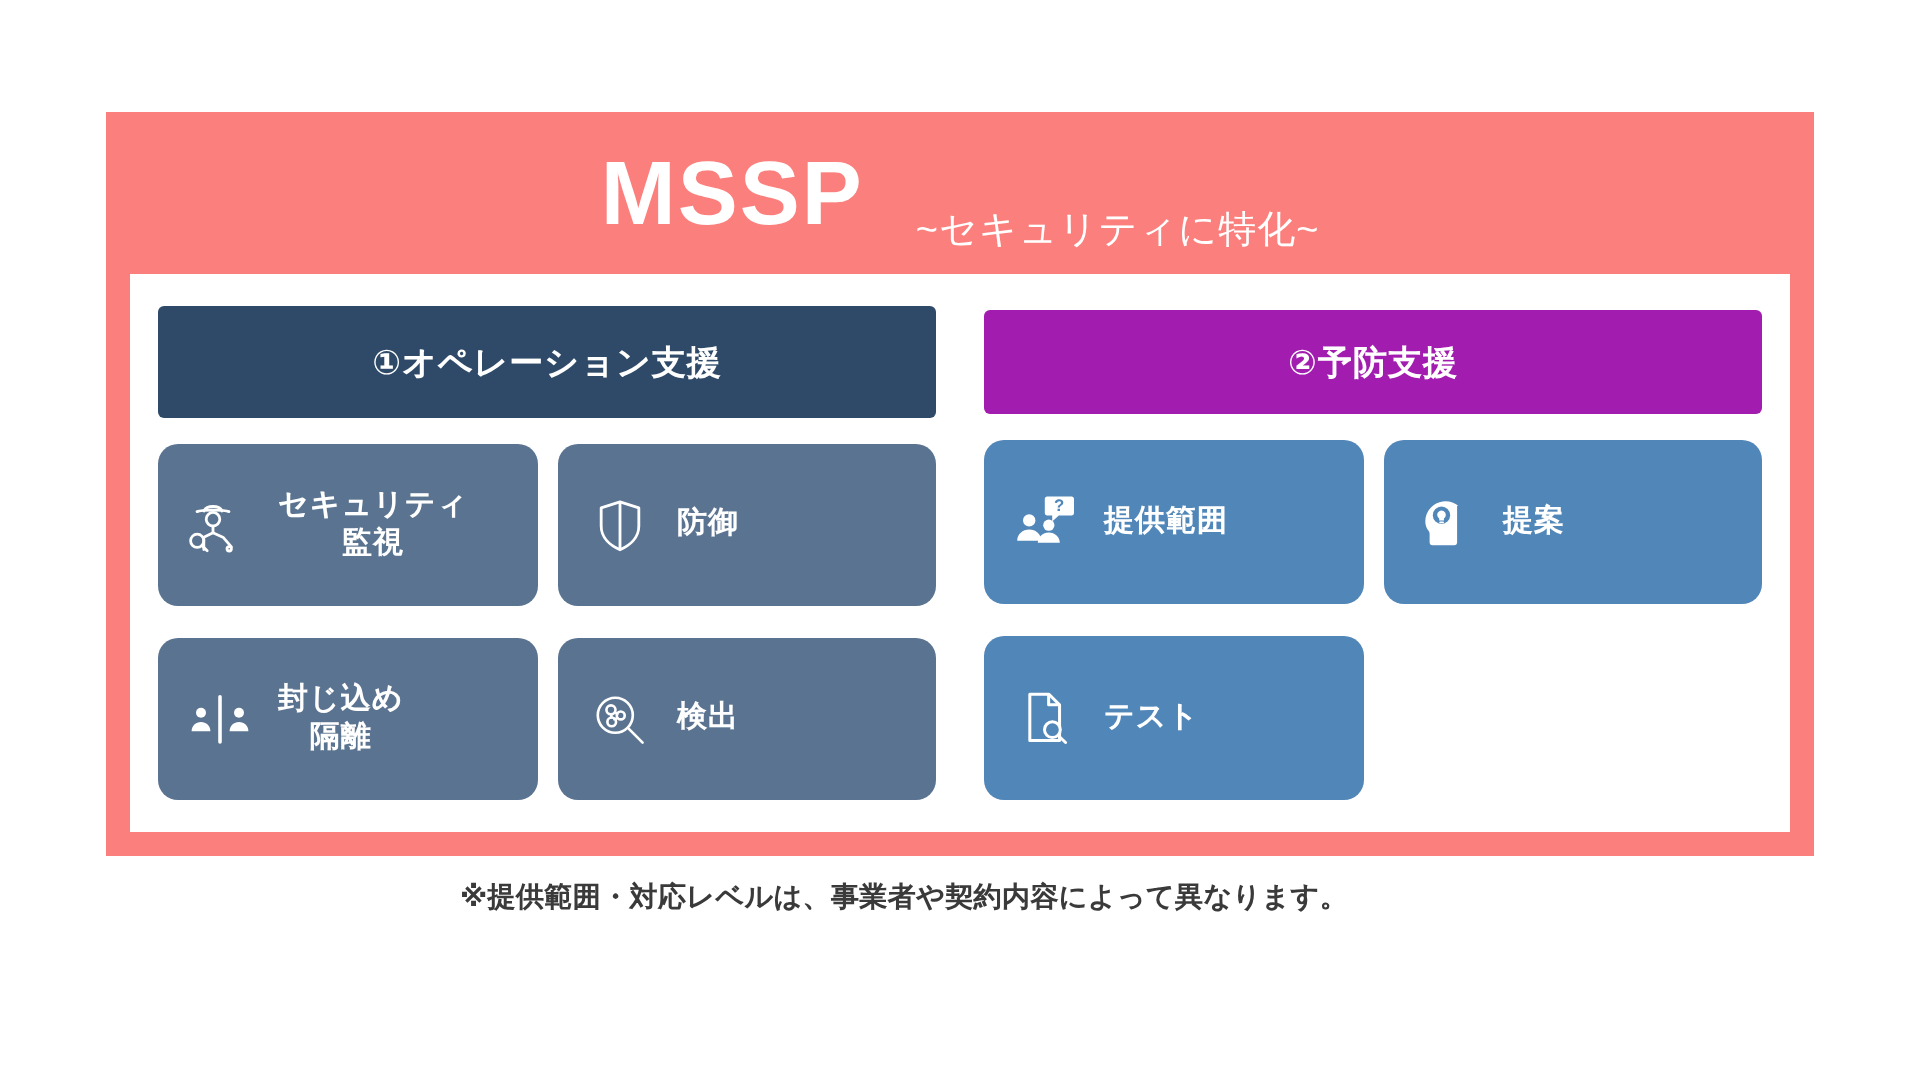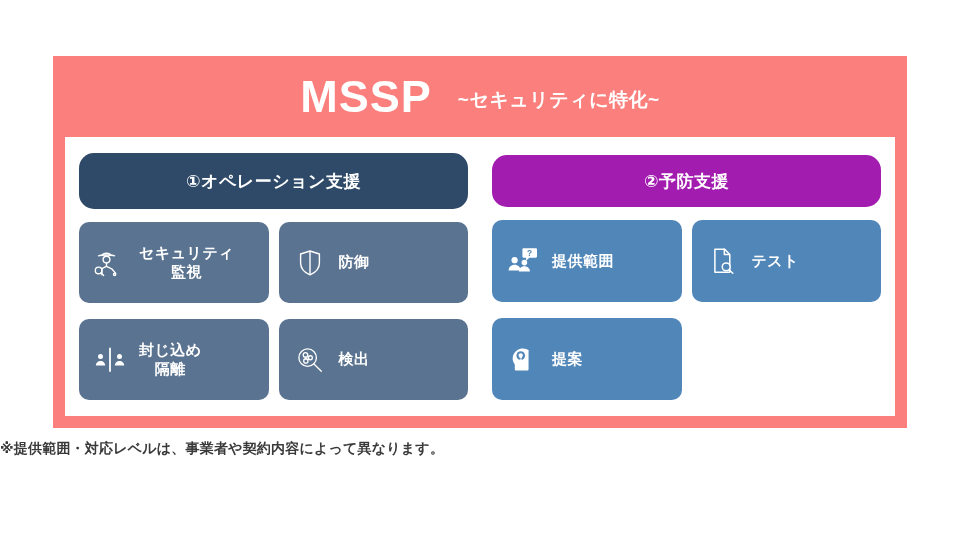--- a/index.html
+++ b/index.html
@@ -28,23 +28,23 @@
   .title-main{
     color:#ffffff;
     font-size:45px;
     font-weight:700;
     letter-spacing:1px;
     line-height:1;
   }
   .title-sub{
     color:#ffffff;
     font-size:19px;
-    font-weight:700;
+    font-weight:400;
     margin-left:26px;
-    position:relative;top:3px;
+    position:relative;top:18px;
     letter-spacing:0.5px;
   }
 
   
   .panel{
     position:absolute;left:12px;top:81px;
     width:830px;height:279px;
     background:#ffffff;
   }
 
@@ -52,21 +52,21 @@
     position:absolute;left:0;top:0;
     width:830px;height:279px;
     display:flex;
     padding:16px 14px;
     box-sizing:border-box;
     gap:24px;
   }
   .column{flex:1;display:flex;flex-direction:column;}
 
   .col-header{
-    border-radius:15px;
+    border-radius:3px;
     height:56px;
     display:flex;align-items:center;justify-content:center;
     color:#ffffff;
     font-size:17px;
     font-weight:700;
     letter-spacing:0.5px;
   }
   .col-header.op{background:#2e4a68;}
   .col-header.pv{background:#a21caf;margin-top:2px;height:52px;}
 
@@ -103,21 +103,21 @@
     line-height:1.25;
     letter-spacing:0.5px;
     text-align:right;
   }
   .card-label.two-line{text-align:center;}
 
   
   .footnote{
     position:absolute;
     left:0;top:440px;width:960px;
-    text-align:left;
+    text-align:center;
     padding-right:56px;
     box-sizing:border-box;
     color:#3a3a3a;
     font-size:14px;
     font-weight:700;
     letter-spacing:0.2px;
   }
 </style>
 </head>
 <body>
@@ -217,42 +217,42 @@
                   <path d="M17.6 4.2h12.2c0.7 0 1.2 0.5 1.2 1.2v7.1c0 0.7-0.5 1.2-1.2 1.2h-6.4l-3.3 3v-3h-2.5c-0.7 0-1.2-0.5-1.2-1.2V5.4c0-0.7 0.5-1.2 1.2-1.2z"></path>
                   <text x="23.6" y="11.6" font-size="8.4" font-weight="700" fill="#5186b8" text-anchor="middle" font-family="Liberation Sans, sans-serif">?</text>
                 </svg>
               </span>
               <span class="card-label">提供範囲</span>
             </div>
 
 
             <div class="card blue">
               <span class="card-icon">
+                <svg viewBox="0 0 34 34" width="32" height="32" fill="#ffffff" stroke="none">
+                  <path d="M23.6 8.4c-3.4-3.1-9.1-3.3-12.9-0.6C7.6 10 6 13.3 6 16.6c0 2 0.6 3.6 1.7 5.1 0.5 0.7 0.6 1 0.6 1.8v4.4c0 0.8 0.6 1.4 1.4 1.4h11.8c0.8 0 1.4-0.6 1.4-1.4V8.4z"></path>
+                  <circle cx="14.6" cy="13.4" r="4.6" fill="#5186b8"></circle>
+                  <path d="M12.3 13.2a2.3 2.3 0 1 1 3.6 1.9v1.1h-2.5v-1.1a2.3 2.3 0 0 1-1.1-1.9z" fill="#ffffff"></path>
+                  <rect x="13.4" y="16.8" width="2.5" height="0.9" rx="0.4" fill="#ffffff"></rect>
+                </svg>
+              </span>
+              <span class="card-label">提案</span>
+            </div>
+
+            <div class="card blue">
+              <span class="card-icon">
                 <svg viewBox="0 0 34 34" width="32" height="32" fill="none" stroke="#ffffff" stroke-width="1.6" stroke-linecap="round" stroke-linejoin="round">
                   <path d="M8.4 4.4h10.2l5.6 5.6V29H8.4z"></path>
                   <path d="M18.4 4.6V10h5.4"></path>
                   <circle cx="20.4" cy="23.2" r="4.2" fill="#5186b8"></circle>
                   <path d="M23.5 26.3 L27.4 30"></path>
                 </svg>
               </span>
               <span class="card-label">テスト</span>
             </div>
 
-            <div class="card blue">
-              <span class="card-icon">
-                <svg viewBox="0 0 34 34" width="32" height="32" fill="#ffffff" stroke="none">
-                  <path d="M23.6 8.4c-3.4-3.1-9.1-3.3-12.9-0.6C7.6 10 6 13.3 6 16.6c0 2 0.6 3.6 1.7 5.1 0.5 0.7 0.6 1 0.6 1.8v4.4c0 0.8 0.6 1.4 1.4 1.4h11.8c0.8 0 1.4-0.6 1.4-1.4V8.4z"></path>
-                  <circle cx="14.6" cy="13.4" r="4.6" fill="#5186b8"></circle>
-                  <path d="M12.3 13.2a2.3 2.3 0 1 1 3.6 1.9v1.1h-2.5v-1.1a2.3 2.3 0 0 1-1.1-1.9z" fill="#ffffff"></path>
-                  <rect x="13.4" y="16.8" width="2.5" height="0.9" rx="0.4" fill="#ffffff"></rect>
-                </svg>
-              </span>
-              <span class="card-label">提案</span>
-            </div>
-
           </div>
         </div>
 
       </div>
     </div>
   </div>
 
   <div class="footnote">※提供範囲・対応レベルは、事業者や契約内容によって異なります。</div>
 
 </div>

